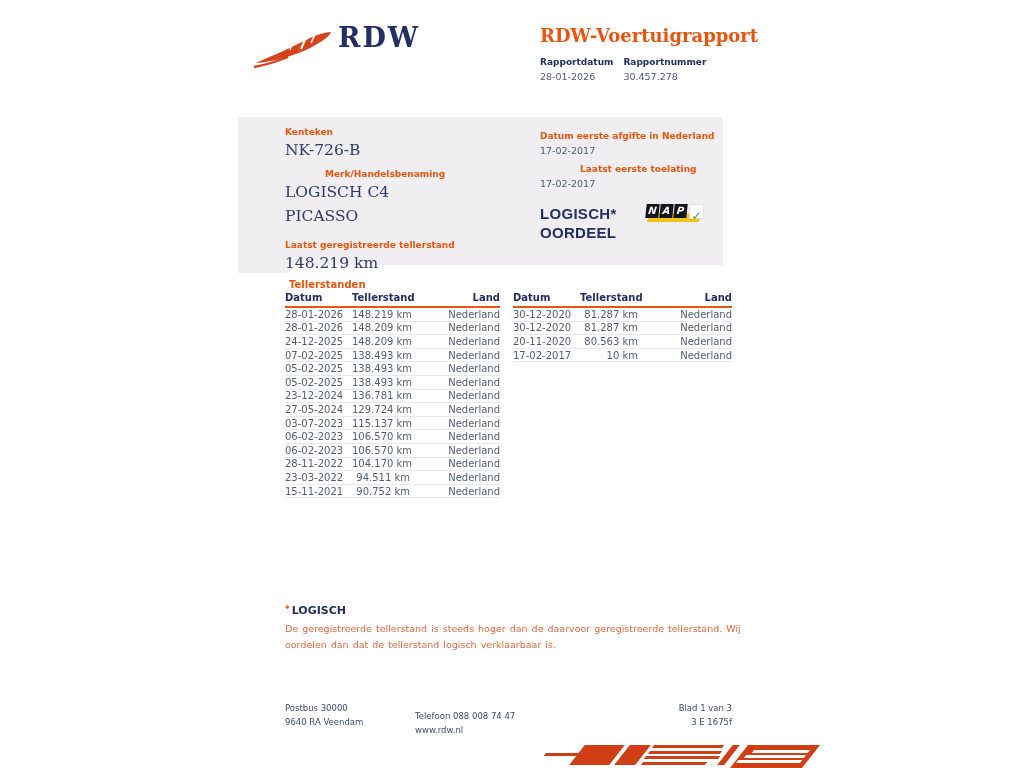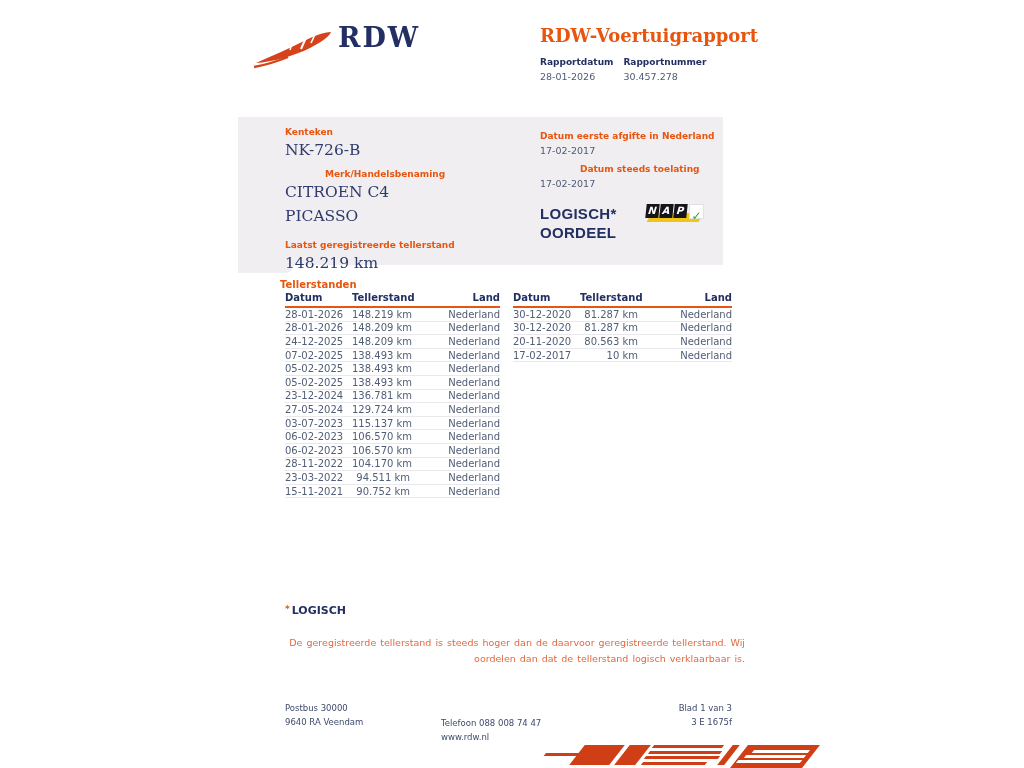--- a/index.html
+++ b/index.html
@@ -53,43 +53,43 @@
     transform:skewX(-6deg);
   }
   .nap-box.n { left:0; } .nap-box.a { left:14px; } .nap-box.p { left:28px; }
   .nap-checkbox {
     position:absolute; left:43px; top:2px; width:15px; height:15px; background:#fff;
     border:1px solid #e2e2e2; text-align:center;
   }
   .nap-check { color:#33a02c; font-size:12px; font-weight:bold; line-height:14px; }
 
   
-  .section-title { position:absolute; left:280px; top:279px; font-size:10px; font-weight:bold; color:#e8550e; }
+  .section-title { position:absolute; left:289px; top:279px; font-size:10px; font-weight:bold; color:#e8550e; }
   .otable { position:absolute; top:292px; font-size:10px; color:#515d76; }
   .otable.left  { left:285px; width:215px; }
   .otable.right { left:513px; width:219px; }
   .thead { display:flex; font-weight:bold; color:#232f63; padding-bottom:3px; border-bottom:2px solid #e8550e; }
   .trow  { display:flex; align-items:center; height:13.6px; border-bottom:1px solid #e9e9ed; }
   .tcell { white-space:nowrap; }
   .tcell.c0 { width:67px; }
   .tcell.c1 { width:58px; text-align:right; }
   .thead .tcell.c1 { text-align:left; }
   .tcell.c2 { flex:1; text-align:right;padding-left:29px; }
 
   
   .footnote { position:absolute; left:285px; top:604px; width:460px; }
   .footnote-title { font-size:11px; font-weight:bold; color:#232f63; }
   .footnote-marker { color:#e8550e; font-size:9px; vertical-align:top; margin-right:2px; }
-  .footnote-text { margin-top:18px; font-size:9.5px; color:#e2693f; line-height:16px; word-spacing:1px;text-align:right; }
+  .footnote-text { margin-top:4px; font-size:9.5px; color:#e2693f; line-height:16px; word-spacing:1px; }
 
   
   .footer { position:absolute; left:285px; top:701px; width:447px; height:30px; font-size:8.5px; color:#3e4a6b; }
   .footer-line { line-height:14px; }
   .footer-col.address { position:absolute; left:0; top:0; }
-  .footer-col.contact { position:absolute; left:130px; top:15px;margin-left:26px; }
+  .footer-col.contact { position:absolute; left:130px; top:8px; }
   .footer-col.pageinfo { position:absolute; right:0; top:0; text-align:right; }
 
   
   .speed-mark { position:absolute; left:545px; top:743px; width:479px; height:25px; }
   .sm { position:absolute; background:#cf3e14; transform:skewX(-38deg); }
   .sm-line  { left:0;    top:10px;   width:42px; height:2.5px; }
   .sm-b1    { left:32px; top:2px;    width:66px; height:20px; }
   .sm-b1cut { left:72px; top:2px;    width:5px;  height:20px; background:#fff; }
   .sm-s1 { left:108px; top:2px;    width:70px; height:3px; }
   .sm-s2 { left:104px; top:7.5px;  width:72px; height:3px; }
@@ -131,30 +131,30 @@
     </div>
   </div>
 
   <div class="vehicle-panel">
     <div class="panel-tab"></div>
 
     <div class="panel-left">
       <div class="field-label">Kenteken</div>
       <div class="v-serif">NK-726-B</div>
       <div class="field-label mt8">Merk/Handelsbenaming</div>
-      <div class="v-serif">CITROEN C4</div>
+      <div class="v-serif">LOGISCH C4</div>
       <div class="v-serif">PICASSO</div>
       <div class="field-label mt13">Laatst geregistreerde tellerstand</div>
       <div class="v-serif">148.219 km</div>
     </div>
 
     <div class="panel-right">
       <div class="field-label">Datum eerste afgifte in Nederland</div>
       <div class="v-sans">17-02-2017</div>
-      <div class="field-label mt8">Datum steeds toelating</div>
+      <div class="field-label mt8">Laatst eerste toelating</div>
       <div class="v-sans">17-02-2017</div>
       <div class="verdict">
         <div>LOGISCH*</div>
         <div>OORDEEL</div>
       </div>
     </div>
 
     <div class="nap-logo">
       <div class="nap-yellow"></div>
       <div class="nap-box n">N</div>

